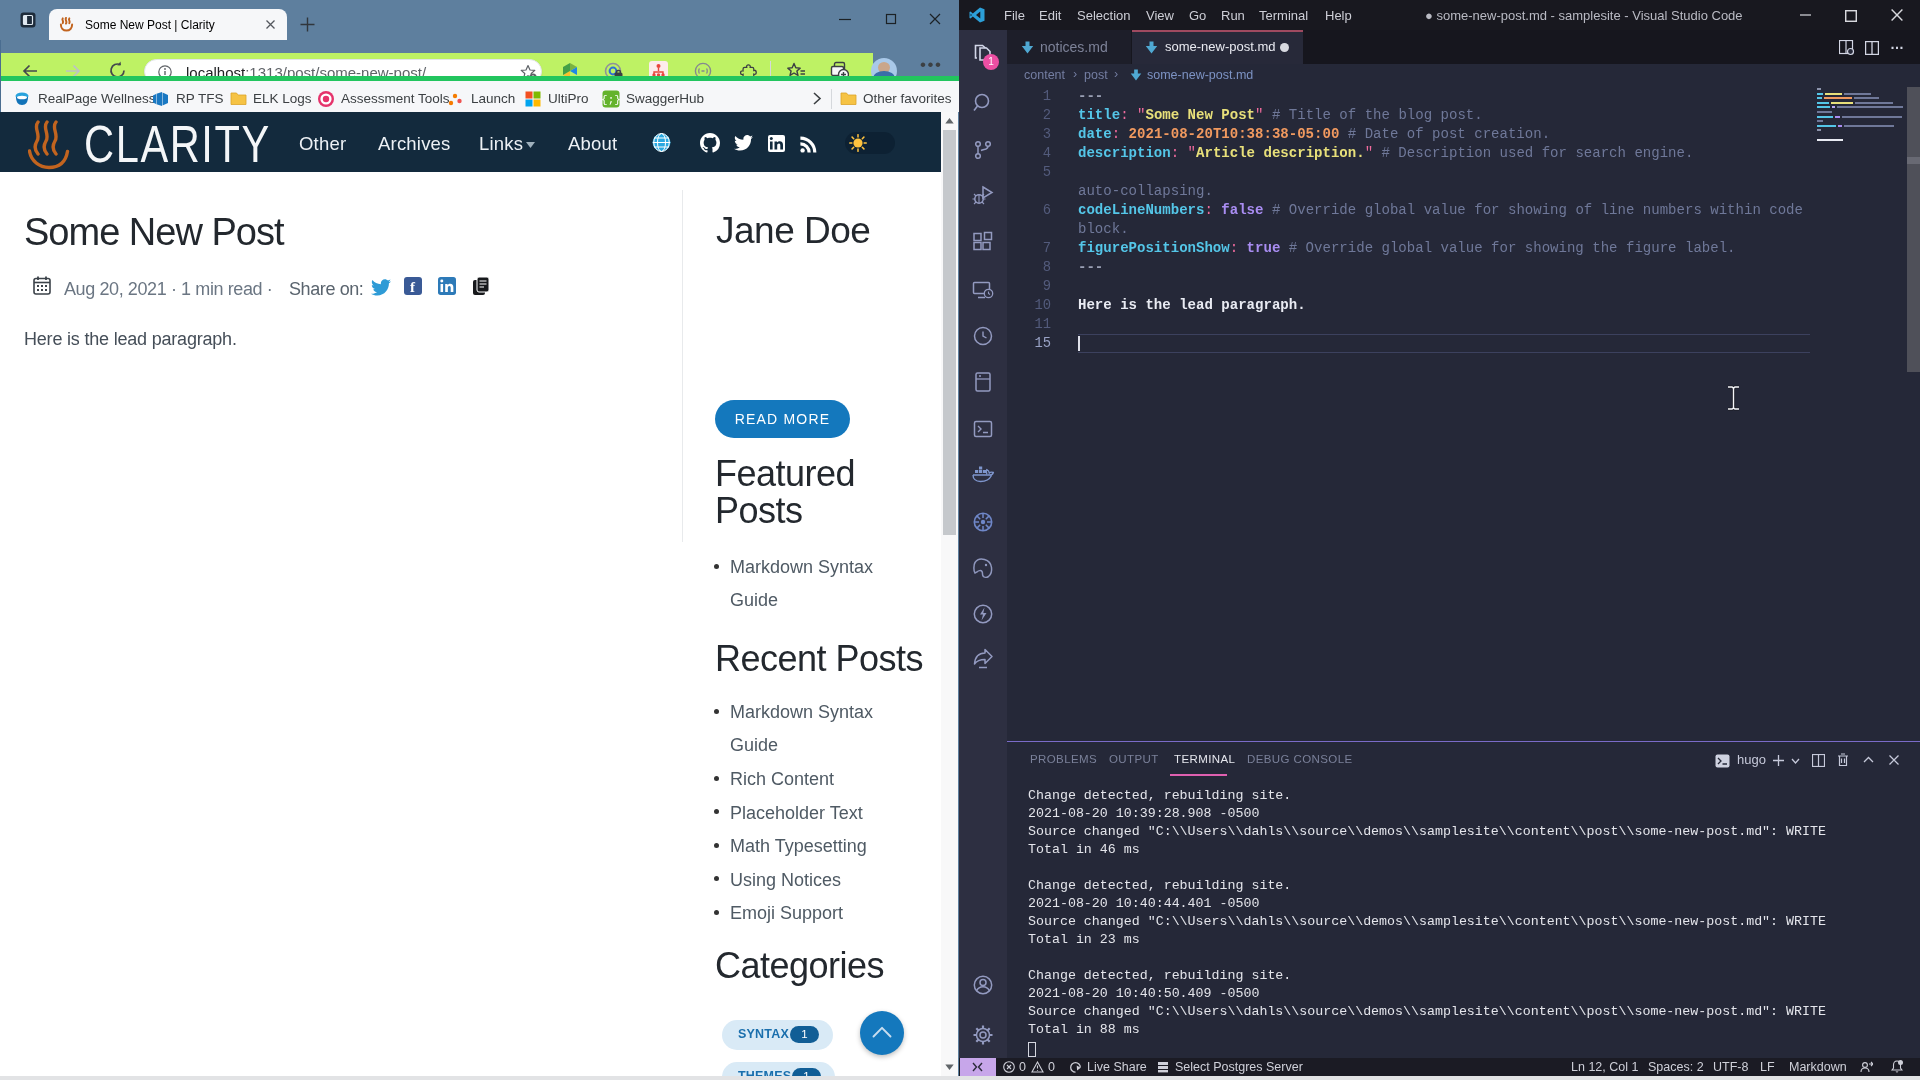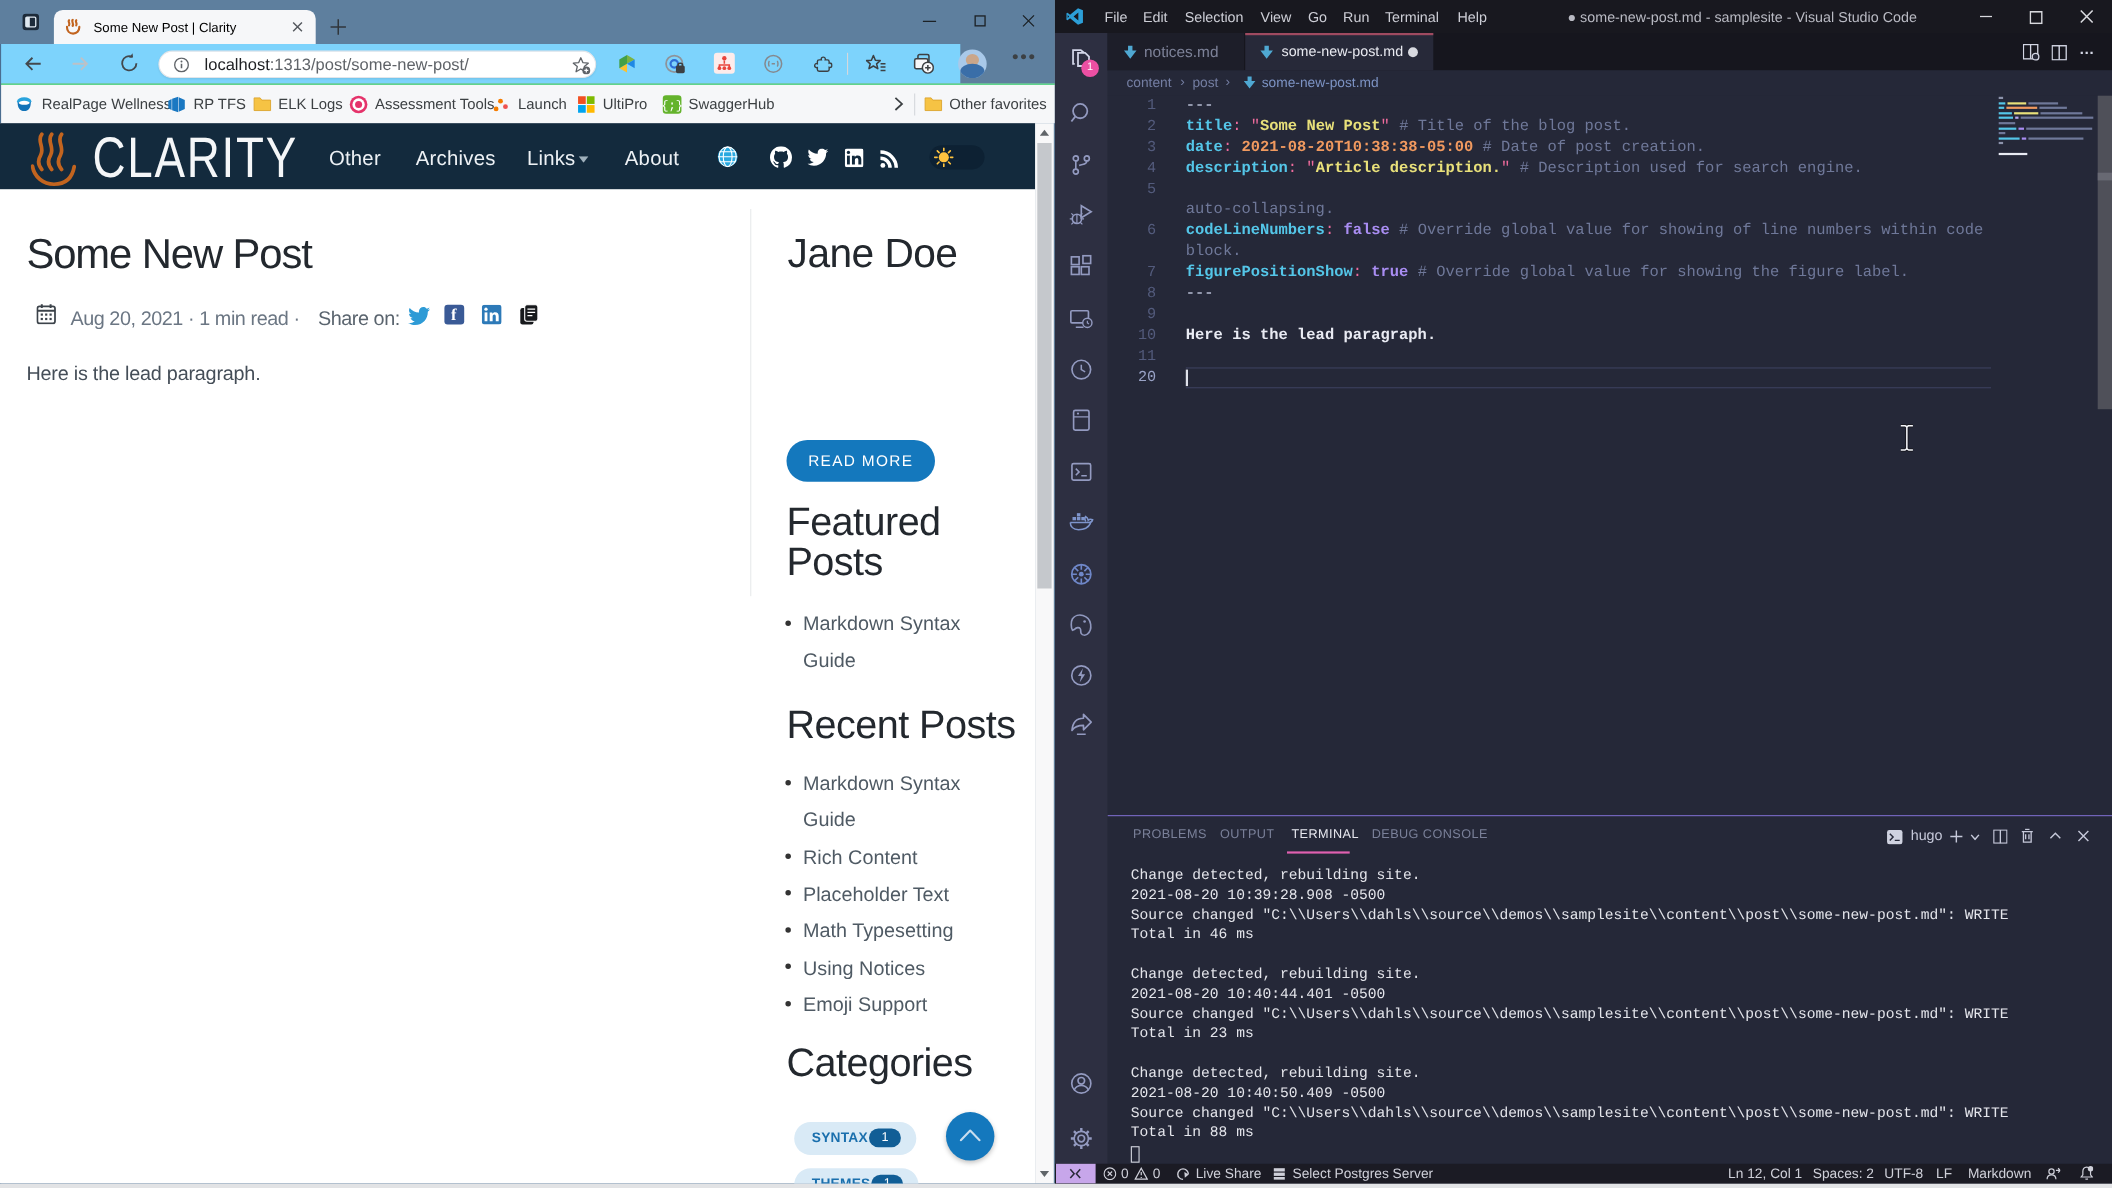--- a/index.html
+++ b/index.html
@@ -8,25 +8,25 @@
   .abs { position:absolute; }
   #browser { position:absolute; left:0; top:0; width:959px; height:1076px;
     background:#5e7f9e; overflow:hidden; }
   #vscode { position:absolute; left:959px; top:0; width:961px; height:1076px;
     background:#252838; overflow:hidden; }
   svg { display:block; }
   
   .btab { position:absolute; left:49px; top:9px; width:238px; height:31px;
     background:#f6f7f9; border-radius:8px 8px 0 0; }
   .btab .title { position:absolute; left:36px; top:9px; font-size:12px; color:#000000; }
-  .btoolbar { position:absolute; left:0; top:40px; width:873px; height:36px; background:#7dd3fc; }
+  .btoolbar { position:absolute; left:0; top:53px; width:873px; height:36px; background:#bef264; }
   .bpill { position:absolute; left:144px; top:6px; width:398px; height:25px; background:#fff;
     border:1px solid #e3e6ea; border-radius:13px; box-shadow:0 1px 2px rgba(0,0,0,0.08); }
   .bfav { position:absolute; left:0; top:76px; width:959px; height:36px; background:#f6f7f9;
-    border-top:1px solid #22c55e; }
+    border-top:5px solid #22c55e; }
   .favitem { position:absolute; top:10px; font-size:13.5px; color:#3c4043; }
   .bview { position:absolute; left:0; top:112px; width:941px; height:964px; background:#fff; }
   
   .chead { position:absolute; left:0; top:0; width:941px; height:60px; background:#132a3d; }
   .cnav { position:absolute; top:21px; font-size:18.5px; color:#edf1f5; letter-spacing:0.2px; }
   .graytxt { color:#6b7683; }
   .pill-tag { position:absolute; height:30px; background:#d9eaf6; border-radius:15px; }
   .pill-tag .lbl { position:absolute; left:16px; top:7px; font-size:12.5px; font-weight:bold;
     letter-spacing:0.2px; color:#1a6fad; }
   .pill-tag .badge { position:absolute; top:6px; width:29px; height:17px; background:#115e96;
@@ -495,21 +495,21 @@
     <div class="vnum" style="left:0;top:19px">2</div>
     <div class="vnum" style="left:0;top:38px">3</div>
     <div class="vnum" style="left:0;top:57px">4</div>
     <div class="vnum" style="left:0;top:76px">5</div>
     <div class="vnum" style="left:0;top:114px">6</div>
     <div class="vnum" style="left:0;top:152px">7</div>
     <div class="vnum" style="left:0;top:171px">8</div>
     <div class="vnum" style="left:0;top:190px">9</div>
     <div class="vnum" style="left:0;top:209px">10</div>
     <div class="vnum" style="left:0;top:228px">11</div>
-    <div class="vnum" style="left:0;top:247px;color:#99a2c5">20</div>
+    <div class="vnum" style="left:0;top:247px;color:#99a2c5">15</div>
     <div class="vrow" style="left:71px;top:0"><span class="d">---</span></div>
     <div class="vrow" style="left:71px;top:19px"><span class="k">title</span><span class="p">:</span> <span class="p">"</span><span class="s">Some New Post</span><span class="p">"</span> <span class="c"># Title of the blog post.</span></div>
     <div class="vrow" style="left:71px;top:38px"><span class="k">date</span><span class="p">:</span> <span class="o">2021-08-20T10:38:38-05:00</span> <span class="c"># Date of post creation.</span></div>
     <div class="vrow" style="left:71px;top:57px"><span class="k">description</span><span class="p">:</span> <span class="p">"</span><span class="s">Article description.</span><span class="p">"</span> <span class="c"># Description used for search engine.</span></div>
     <div class="vrow" style="left:71px;top:95px"><span class="c">auto-collapsing.</span></div>
     <div class="vrow" style="left:71px;top:114px"><span class="k">codeLineNumbers</span><span class="p">:</span> <span class="b">false</span> <span class="c"># Override global value for showing of line numbers within code</span></div>
     <div class="vrow" style="left:71px;top:133px"><span class="c">block.</span></div>
     <div class="vrow" style="left:71px;top:152px"><span class="k">figurePositionShow</span><span class="p">:</span> <span class="b">true</span> <span class="c"># Override global value for showing the figure label.</span></div>
     <div class="vrow" style="left:71px;top:171px"><span class="d">---</span></div>
     <div class="vrow" style="left:71px;top:209px"><span class="w">Here is the lead paragraph.</span></div>

